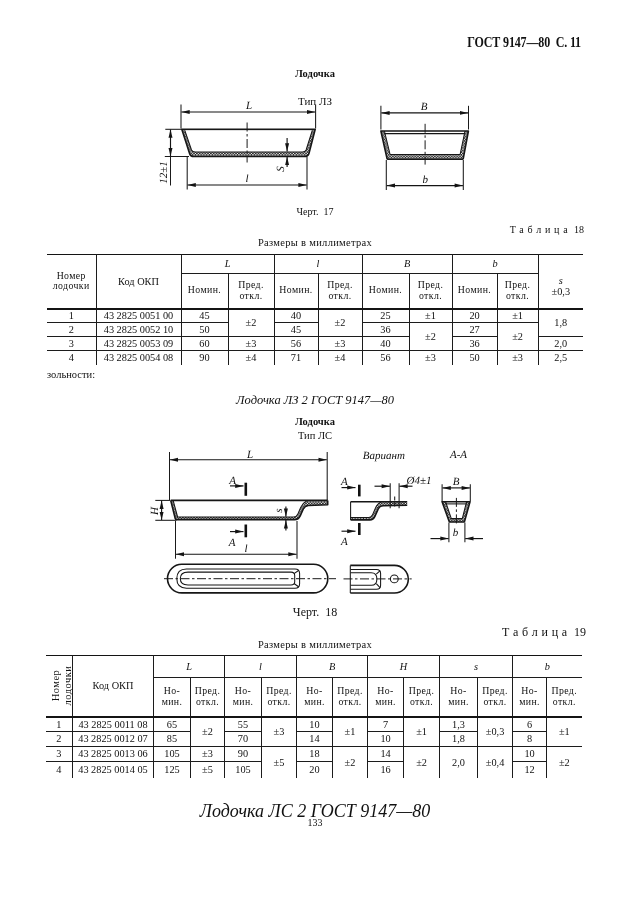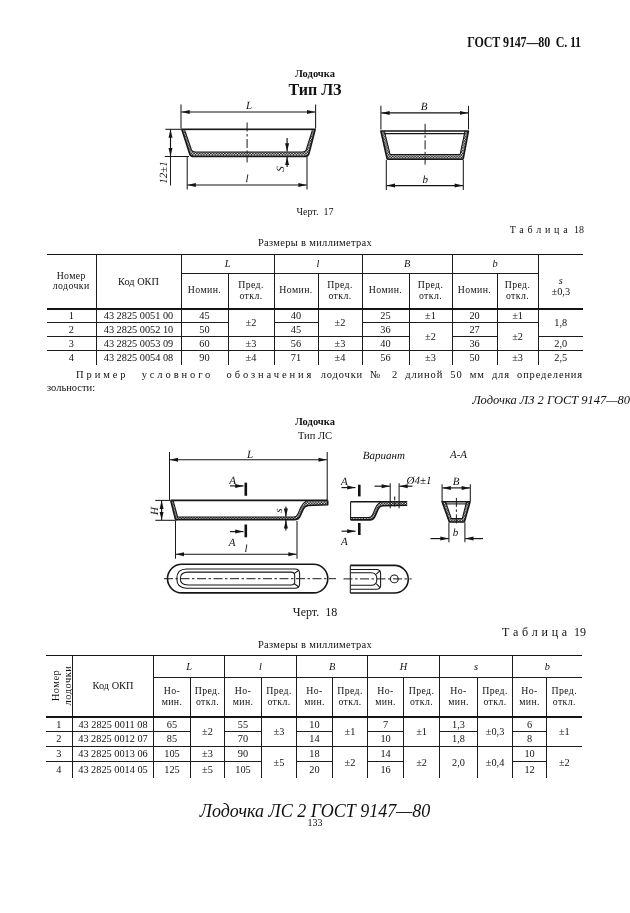--- a/index.html
+++ b/index.html
@@ -34,21 +34,21 @@
   svg .lbl{font-style:italic;font-size:11px;}
 </style>
 </head>
 <body>
 <div id="page">
 
 <div class="abs b" style="top:33.9px;right:49px;font-size:14.5px;letter-spacing:-0.2px;transform:scale(0.83,1);transform-origin:right top;">ГОСТ 9147—80&nbsp; С. 11</div>
 
 <div class="abs ctr b" style="top:68px;font-size:10.5px;">Лодочка</div>
 
-<div class="abs ctr" style="top:81px;font-size:16px;font-weight:bold;">Тип ЛЗ</div>
+<div class="abs ctr" style="top:95px;font-size:11px;">Тип ЛЗ</div>
 
 <svg class="abs" style="left:0;top:0;" width="630" height="913" viewBox="0 0 630 913">
 <defs>
 <pattern id="st" width="2.8" height="2.8" patternUnits="userSpaceOnUse">
   <rect width="2.8" height="2.8" fill="#242424"></rect>
   <circle cx="0.9" cy="0.9" r="0.8" fill="#ffffff"></circle>
   <circle cx="2.35" cy="2.35" r="0.68" fill="#ffffff"></circle>
 </pattern>
 <marker id="ar" viewBox="0 0 9 6" refX="8.5" refY="3" markerWidth="9" markerHeight="6" orient="auto-start-reverse" markerUnits="userSpaceOnUse">
   <path d="M0.2,1 L8.5,3 L0.2,5 Z" fill="#141414"></path>
@@ -200,25 +200,24 @@
           <td class="nb">56</td>
           <td class="nb">±3</td>
   <td class="nb">50</td>
           <td class="nb">±3</td>
           <td class="nr nb">2,5</td>
 </tr>
 </tbody>
     </table>
 
 <div class="abs" style="left:47px;top:367.5px;width:536px;font-size:10.5px;line-height:13.6px;">
-  <div style="text-align:justify;text-align-last:justify;text-indent:29px;"><span class="sp1">Пример условного обозначения</span> <span style="letter-spacing:0.85px;">лодочки № 2 длиной 50 мм для определения</span></div>
   <div>зольности:</div>
 </div>
 
-<div class="abs ctr i" style="top:392.8px;font-size:12.5px;text-align:right;">Лодочка ЛЗ 2 ГОСТ 9147—80</div>
+<div class="abs ctr i" style="top:392.8px;font-size:12.5px;">Лодочка ЛЗ 2 ГОСТ 9147—80</div>
 
 <div class="abs ctr b" style="top:416px;font-size:10.5px;">Лодочка</div>
 
 <div class="abs ctr" style="top:429.5px;font-size:10.5px;">Тип ЛС</div>
 
 <svg class="abs" style="left:0;top:0;" width="630" height="913" viewBox="0 0 630 913">
 
 <g>
 <path fill="url(#st)" fill-rule="evenodd" stroke="none" d="M170.7,500.4 L175.3,518.7 Q175.5,519.6 176.6,519.6 H294.5 Q298.6,519.6 300.2,515.9 L303.2,509.2 Q304.8,505.7 308.3,505.5 L327.7,504.7 V500.4 Z M173.2,500.7 L177.6,517 H293.6 Q296.6,517 297.9,513.9 L300.7,507.4 Q302.7,502.9 306.2,501.2 L306.8,500.7 Z"></path>
 <path class="ol" d="M170.7,500.4 L175.3,518.7 Q175.5,519.6 176.6,519.6 H294.5 Q298.6,519.6 300.2,515.9 L303.2,509.2 Q304.8,505.7 308.3,505.5 L327.7,504.7 V500.4"></path>

